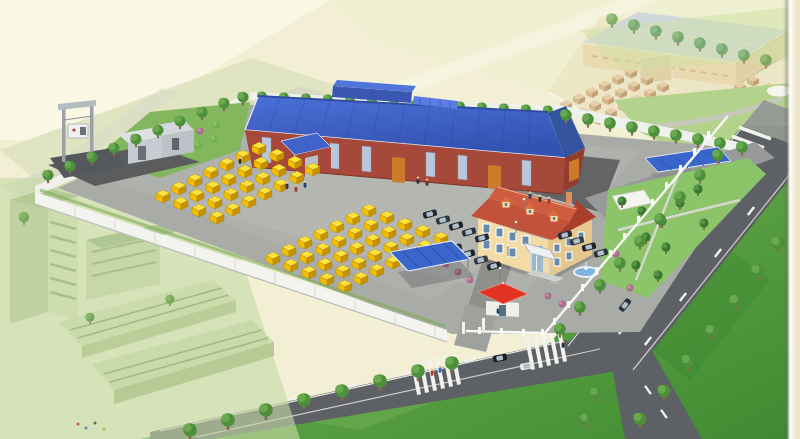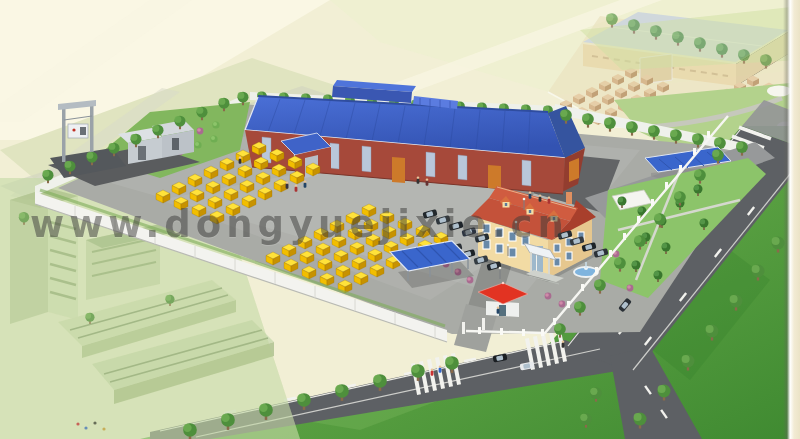--- a/index.html
+++ b/index.html
@@ -650,15 +650,14 @@
   <use href="#p" transform="translate(563,346)" style="color:#333"></use>
   <use href="#p" transform="translate(498,312)" style="color:#246"></use>
 </g>
 <g>
   <use href="#car" transform="translate(500,358) rotate(-11)" style="color:#1a1e22"></use>
   <use href="#car" transform="translate(527,366) rotate(-11)" style="color:#e8eaec"></use>
   <use href="#car" transform="translate(625,305) rotate(-51)" style="color:#2a3036"></use>
 </g>
 </svg>
 
-<div class="watermark">www.dongyuejixie.cn</div>
 <div class="page-edge"></div>
 </div>
 
 </body></html>

